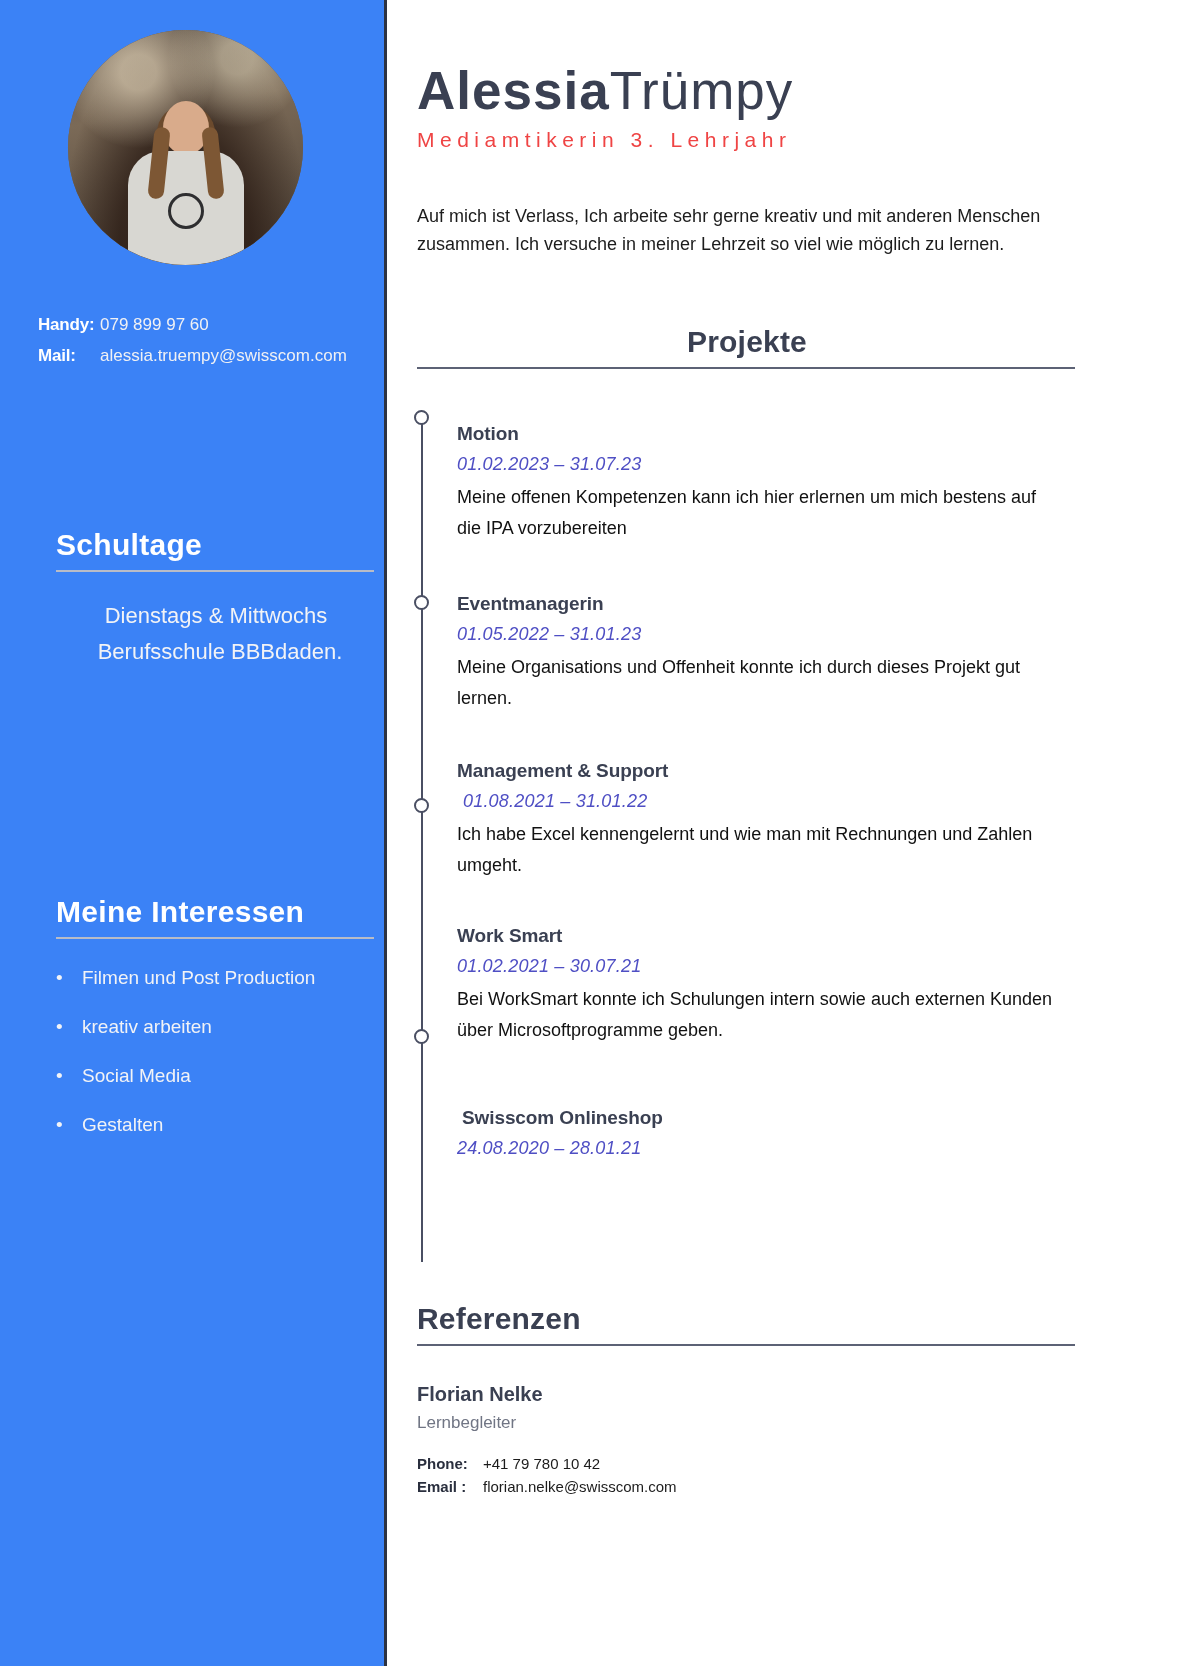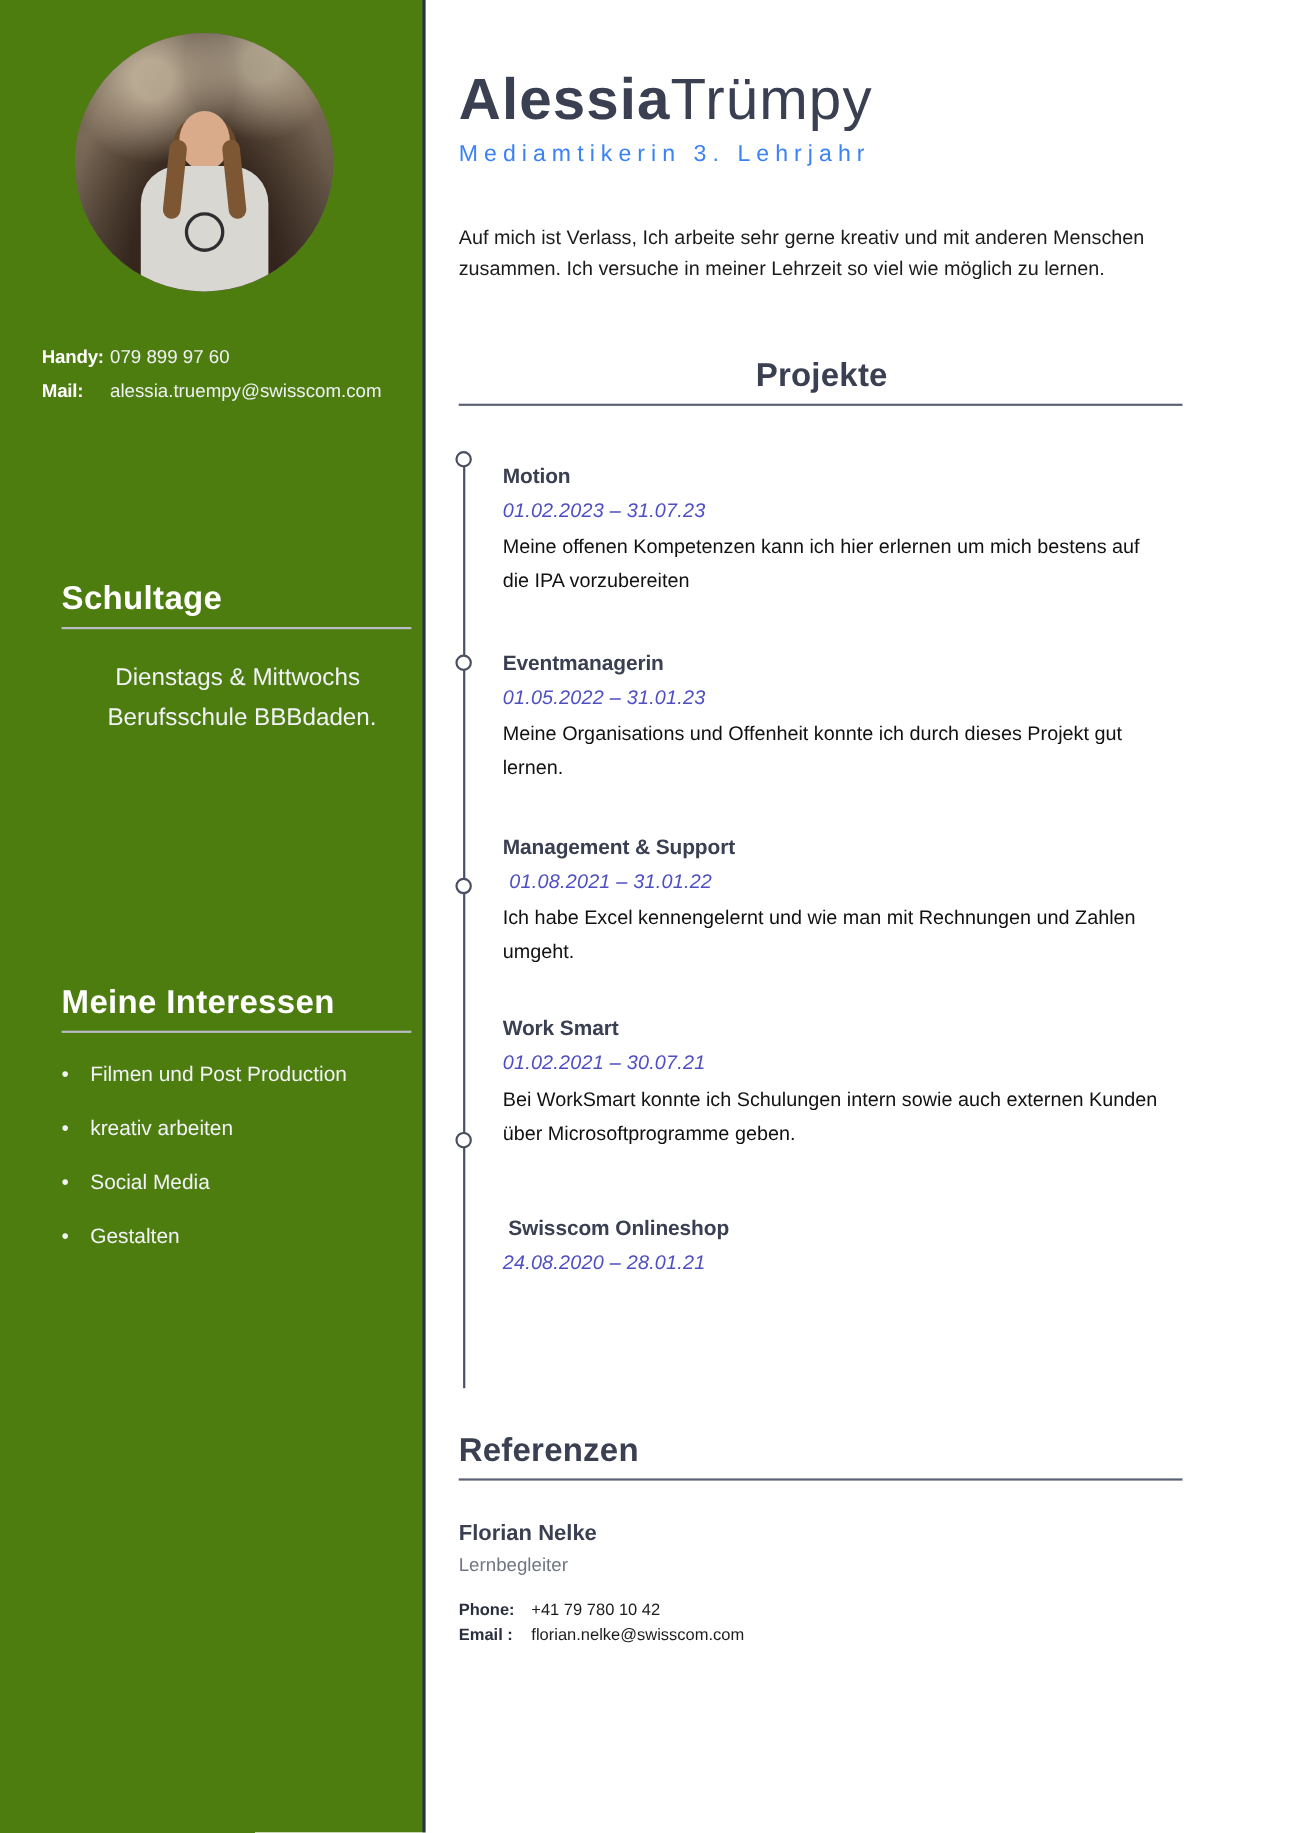--- a/index.html
+++ b/index.html
@@ -8,21 +8,21 @@
     font-family:"Liberation Sans", sans-serif;
     background:#ffffff;
     position:relative;
     overflow:hidden;
   }
   .page { position:relative; width:1178px; height:1666px; display:flex; background:#fff; }
 
   
   .sidebar {
     width:387px; height:1666px;
-    background:#4d7c0f;
+    background:#3b82f6;
     position:relative;
     flex-shrink:0;
     color:#fff;
   }
   .sidebar-edge { position:absolute; right:0; top:0; width:3px; height:100%; background:#2c3242; }
 
   .photo-wrap {
     position:absolute; left:68px; top:30px;
     width:235px; height:235px;
     border-radius:50%;
@@ -71,21 +71,21 @@
   .lang-level { font-weight:400; }
 
   
   .main { position:relative; flex:1; background:#fff; padding:0; }
 
   .name-block { position:absolute; left:30px; top:63px; width:720px; }
   .name-line { font-size:53px; line-height:1.05; color:#3a4052; white-space:nowrap; }
   .name-first { font-weight:bold; letter-spacing:1px; }
   .name-last { font-weight:300; letter-spacing:1px; }
   .job-title {
-    font-size:21px; color:#3b82f6; font-weight:400;
+    font-size:21px; color:#ef4444; font-weight:400;
     letter-spacing:5.5px; margin-top:9px;
   }
 
   .intro {
     position:absolute; left:30px; top:202px; width:660px;
     font-size:18px; line-height:1.56; color:#1c1c1c; font-weight:400;
   }
 
   .sec-head { position:absolute; left:30px; width:660px; }
   .sec-title { font-size:30px; font-weight:bold; color:#3a4052; letter-spacing:0.2px; }

